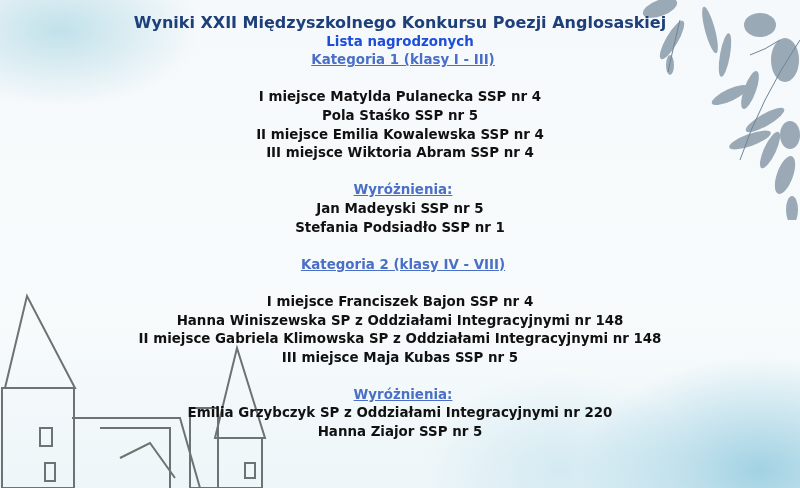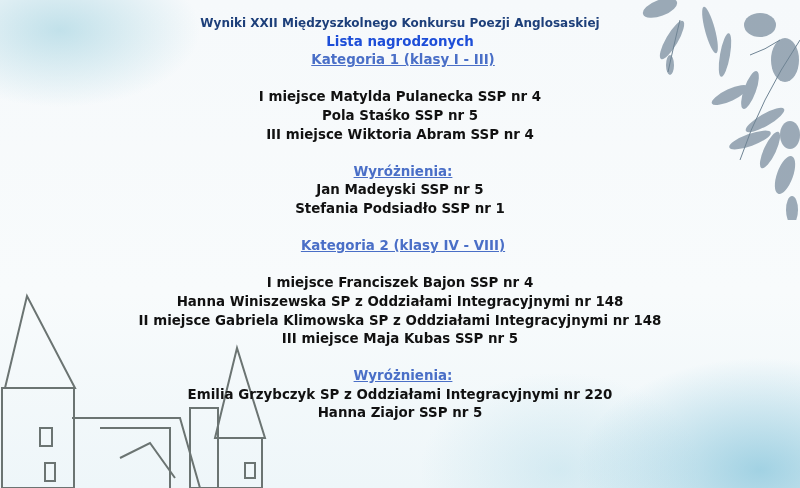--- a/index.html
+++ b/index.html
@@ -16,21 +16,21 @@
         radial-gradient(ellipse 200px 140px at 560px 470px, rgba(170,215,230,0.4), rgba(170,215,230,0) 70%),
         linear-gradient(180deg, #f6f9fb 0%, #f8fbfc 60%, #eef6f9 100%);
     }
     .leaves { position: absolute; right: 0; top: 0; width: 200px; height: 220px; }
     .castle { position: absolute; left: 0; bottom: 0; width: 330px; height: 210px; }
     .content {
       position: absolute; left: 0; top: 14px; width: 800px;
       text-align: center; color: #111;
       font-weight: bold; font-size: 13.4px; line-height: 18.6px;
     }
-    .title { color: #1d3f7a; font-size: 12px; }
+    .title { color: #1d3f7a; font-size: 16px; }
     .subtitle { color: #1d4ed8; }
     .link { color: #4a6fc7; text-decoration: underline; margin-left: 6px; }
     .gap { height: 18.6px; }
     .line { white-space: nowrap; }
   </style>
 </head>
 <body>
 
 <div class="bg"></div>
 
@@ -76,20 +76,21 @@
 </svg>
 
 <div class="content">
   <div class="line title">Wyniki XXII Międzyszkolnego Konkursu Poezji Anglosaskiej</div>
   <div class="line subtitle">Lista nagrodzonych</div>
 
   <div class="line link">Kategoria 1 (klasy I - III)</div>
   <div class="gap"></div>
   <div class="line">I miejsce Matylda Pulanecka SSP nr 4</div>
   <div class="line">Pola Staśko SSP nr 5</div>
+  <div class="line">II miejsce Emilia Kowalewska SSP nr 4</div>
   <div class="line">III miejsce Wiktoria Abram SSP nr 4</div>
   <div class="gap"></div>
   <div class="line link">Wyróżnienia:</div>
   <div class="line">Jan Madeyski SSP nr 5</div>
   <div class="line">Stefania Podsiadło SSP nr 1</div>
   <div class="gap"></div>
 
   <div class="line link">Kategoria 2 (klasy IV - VIII)</div>
   <div class="gap"></div>
   <div class="line">I miejsce Franciszek Bajon SSP nr 4</div>

